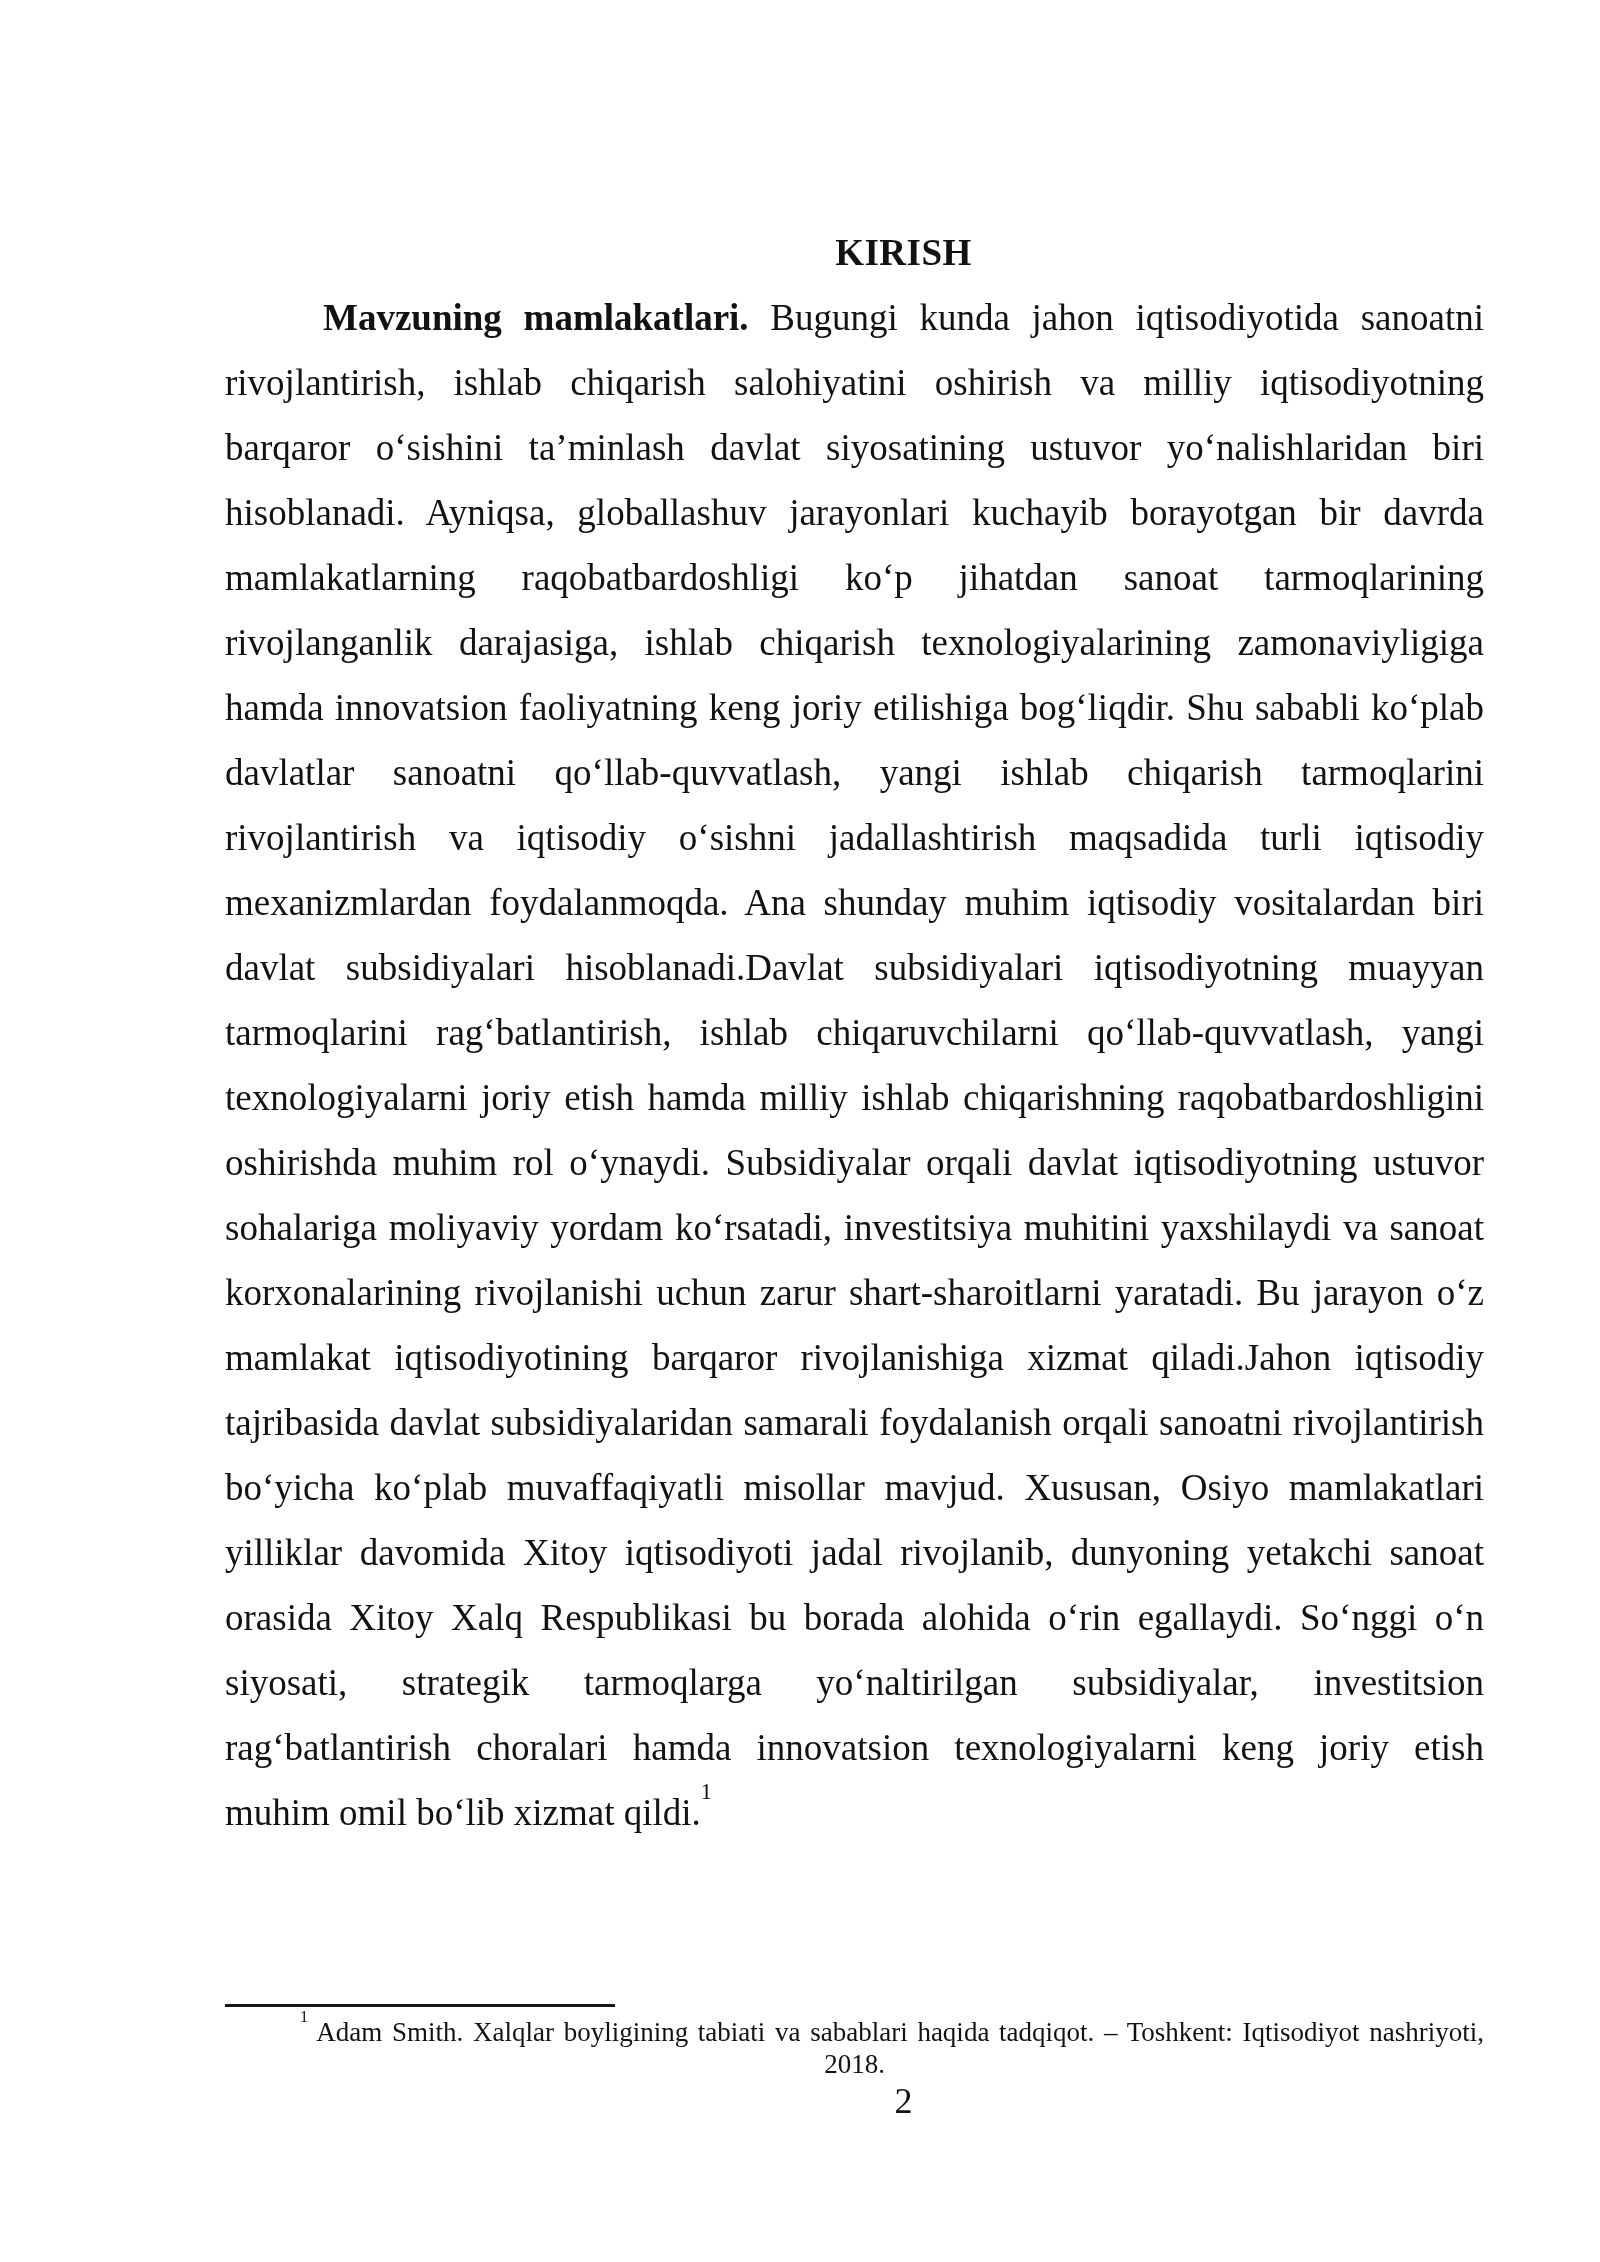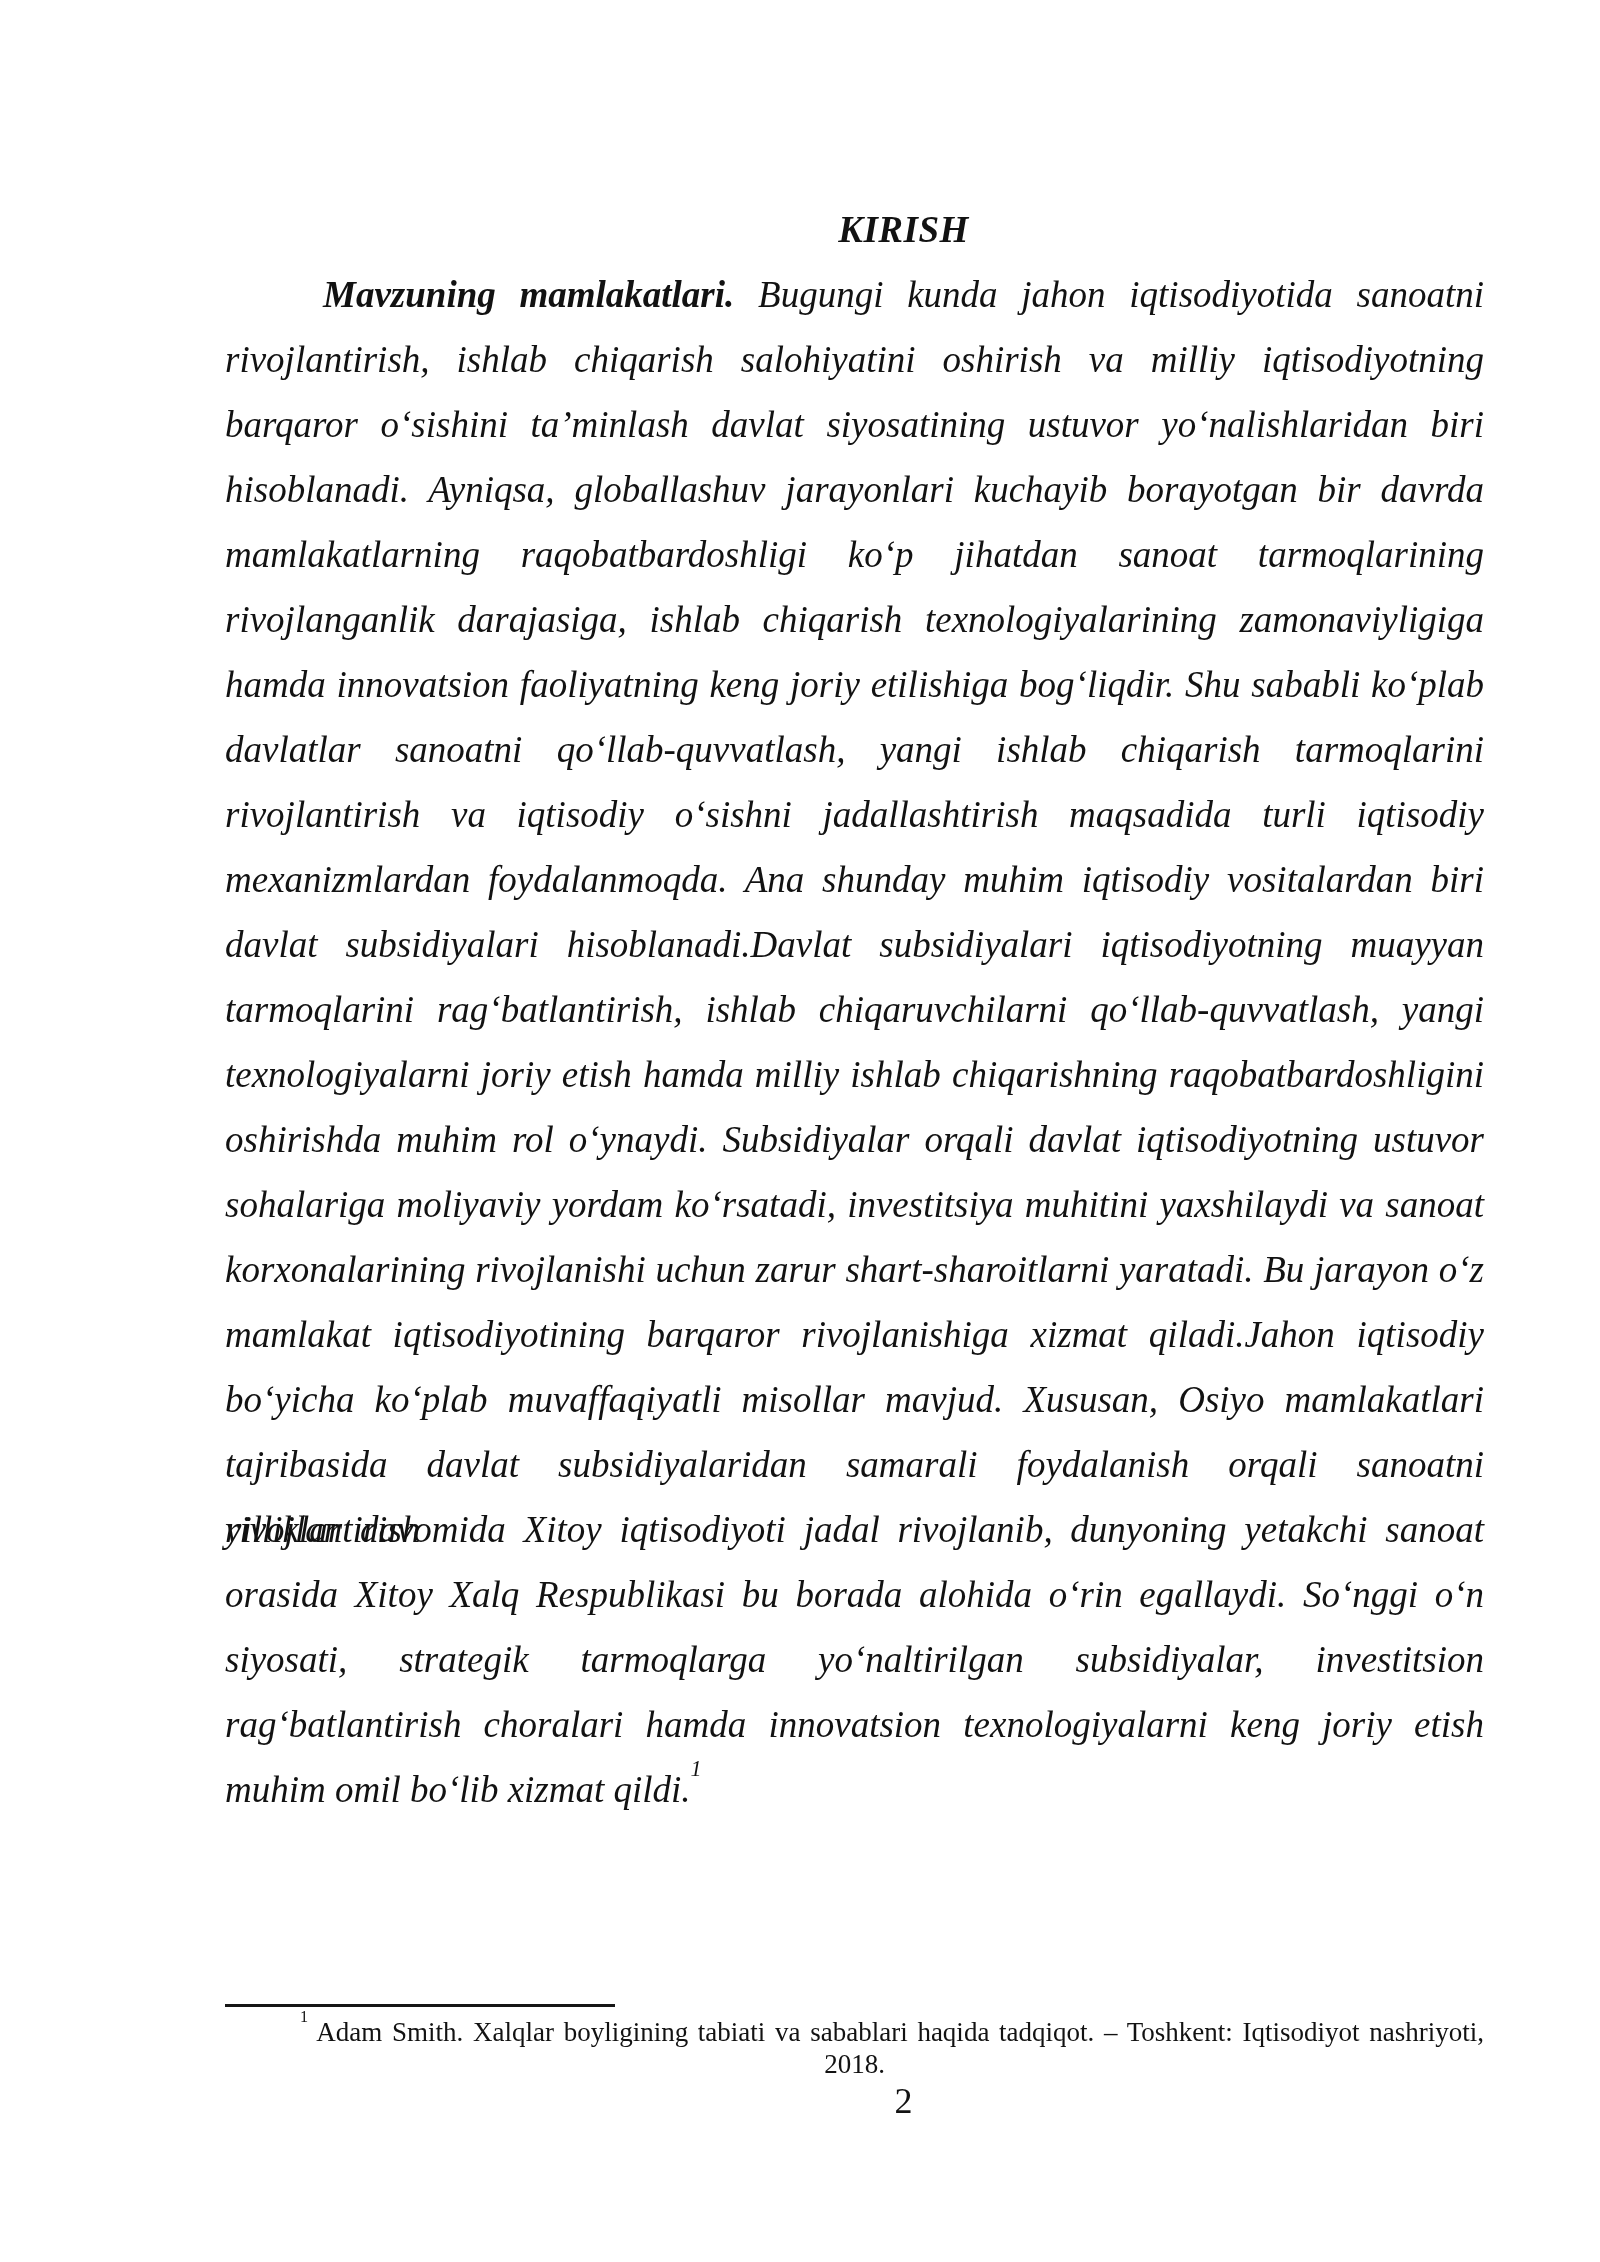--- a/index.html
+++ b/index.html
@@ -8,23 +8,22 @@
     width: 1600px;
     height: 2262px;
     background: #ffffff;
     font-family: "Liberation Serif", "DejaVu Serif", serif;
     color: #121212;
     overflow: hidden;
   }
   .content {
     position: absolute;
     left: 225px;
-    top: 197px;
+    top: 220px;
     width: 1259px;
-    font-style: italic;
   }
   .title {
     font-size: 37px;
     font-weight: bold;
     height: 65px;
     line-height: 65px;
     text-align: center;
     text-indent: 98px;
     letter-spacing: 0.5px;
   }
@@ -95,22 +94,22 @@
         <div class="line">davlatlar sanoatni qo‘llab-quvvatlash, yangi ishlab chiqarish tarmoqlarini</div>
         <div class="line">rivojlantirish va iqtisodiy o‘sishni jadallashtirish maqsadida turli iqtisodiy</div>
         <div class="line">mexanizmlardan foydalanmoqda. Ana shunday muhim iqtisodiy vositalardan biri</div>
         <div class="line">davlat subsidiyalari hisoblanadi.Davlat subsidiyalari iqtisodiyotning muayyan</div>
         <div class="line">tarmoqlarini rag‘batlantirish, ishlab chiqaruvchilarni qo‘llab-quvvatlash, yangi</div>
         <div class="line">texnologiyalarni joriy etish hamda milliy ishlab chiqarishning raqobatbardoshligini</div>
         <div class="line">oshirishda muhim rol o‘ynaydi. Subsidiyalar orqali davlat iqtisodiyotning ustuvor</div>
         <div class="line">sohalariga moliyaviy yordam ko‘rsatadi, investitsiya muhitini yaxshilaydi va sanoat</div>
         <div class="line">korxonalarining rivojlanishi uchun zarur shart-sharoitlarni yaratadi. Bu jarayon o‘z</div>
         <div class="line">mamlakat iqtisodiyotining barqaror rivojlanishiga xizmat qiladi.Jahon iqtisodiy</div>
+        <div class="line">tajribasida davlat subsidiyalaridan samarali foydalanish orqali sanoatni rivojlantirish</div>
         <div class="line">bo‘yicha ko‘plab muvaffaqiyatli misollar mavjud. Xususan, Osiyo mamlakatlari</div>
-        <div class="line">tajribasida davlat subsidiyalaridan samarali foydalanish orqali sanoatni rivojlantirish</div>
         <div class="line">yilliklar davomida Xitoy iqtisodiyoti jadal rivojlanib, dunyoning yetakchi sanoat</div>
         <div class="line">orasida Xitoy Xalq Respublikasi bu borada alohida o‘rin egallaydi. So‘nggi o‘n</div>
         <div class="line">siyosati, strategik tarmoqlarga yo‘naltirilgan subsidiyalar, investitsion</div>
         <div class="line">rag‘batlantirish choralari hamda innovatsion texnologiyalarni keng joriy etish</div>
         <div class="line last">muhim omil bo‘lib xizmat qildi.<sup>1</sup></div>
       </div>
   </div>
 
   <div class="footnote-sep"></div>
 

